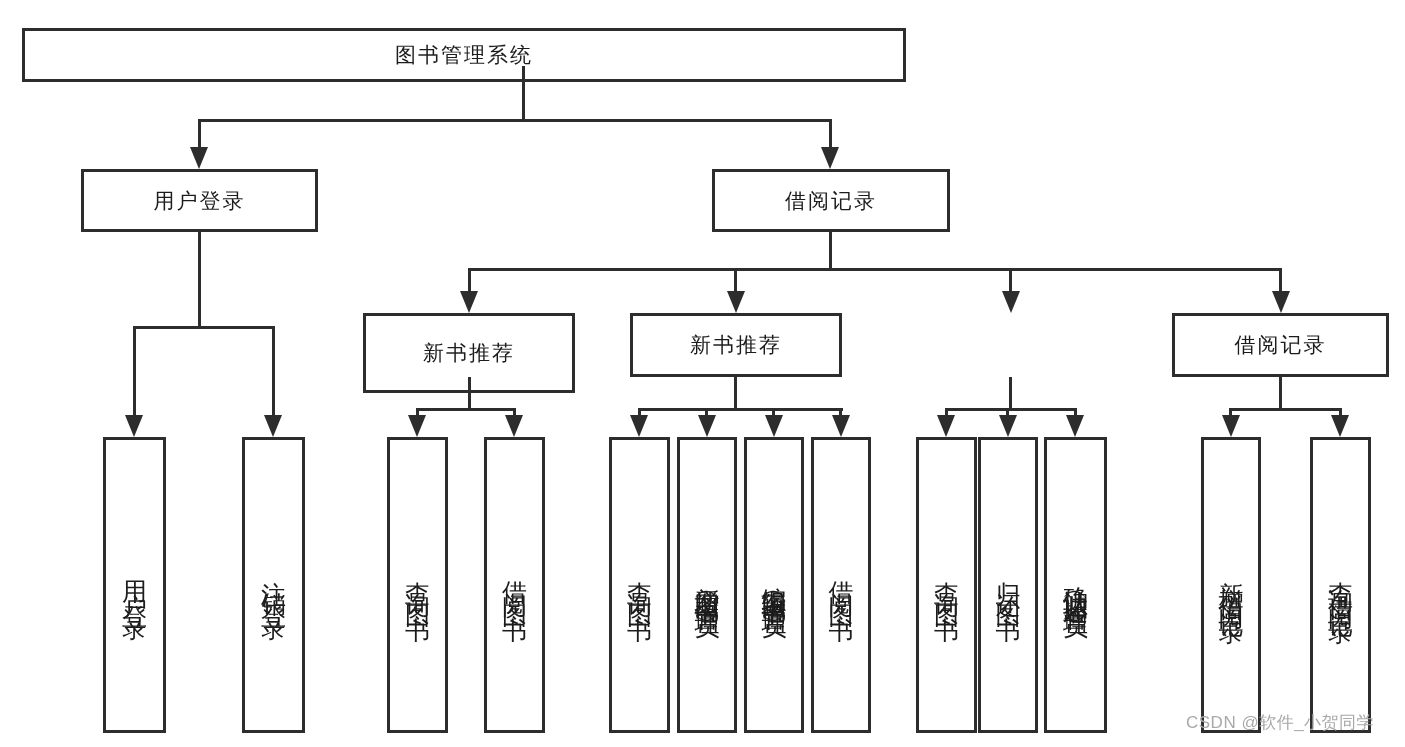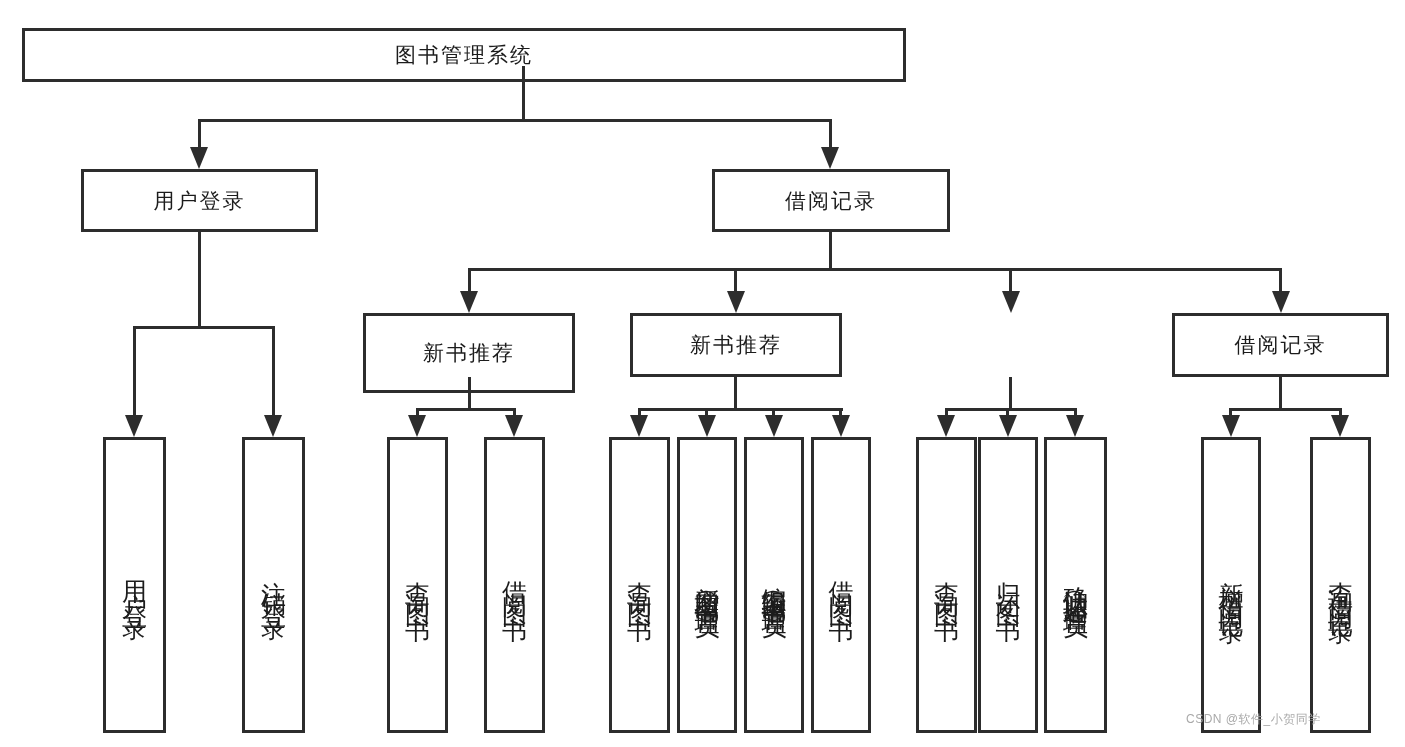--- a/index.html
+++ b/index.html
@@ -38,21 +38,21 @@
   .line{position:absolute;background:var(--line);}
   .arrow{
     position:absolute;width:0;height:0;
     border-left:9px solid transparent;
     border-right:9px solid transparent;
     border-top:22px solid var(--line);
   }
   .watermark{
     position:absolute;
     left:1186px;top:711px;
-    font-size:12px;
+    font-size:17px;
     letter-spacing:.5px;
     color:var(--watermark);
     white-space:nowrap;
     z-index:5;
   }
 </style>
 </head>
 <body>
 
 <div class="stage">

